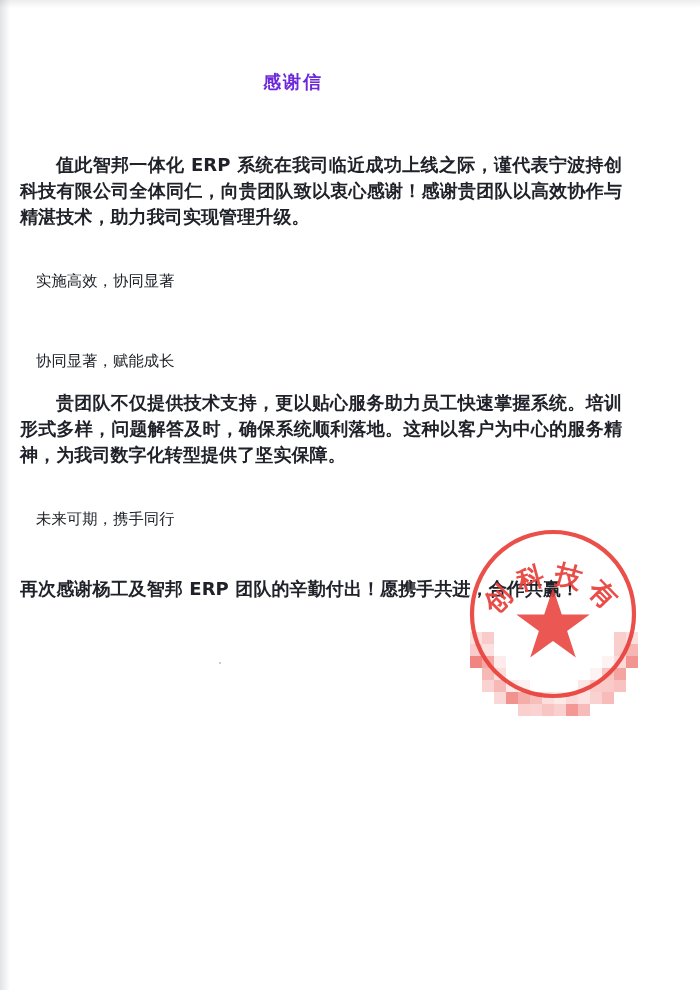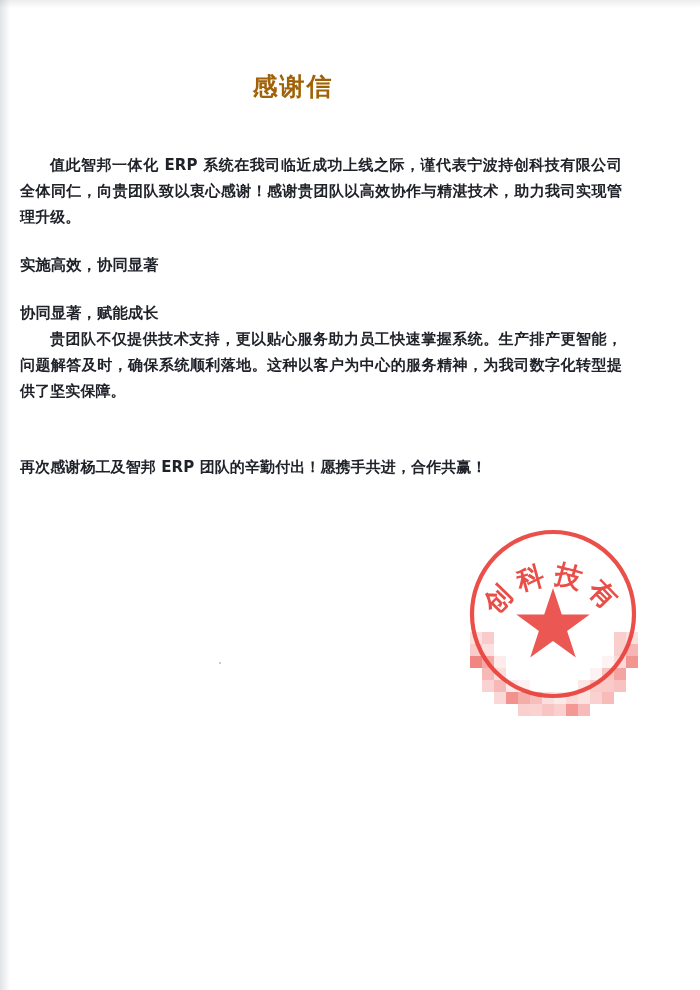--- a/index.html
+++ b/index.html
@@ -31,51 +31,51 @@
     left: 0; top: 0;
     width: 700px; height: 8px;
     background: linear-gradient(to bottom, rgba(120,125,135,0.14), rgba(255,255,255,0));
     pointer-events: none;
   }
   #doc-title {
     position: absolute;
     left: 0; top: 70px;
     width: 586px;
     text-align: center;
-    font-size: 25px;
+    font-size: 18px;
     font-weight: 700;
     letter-spacing: 2px;
-    color: #a16207;
+    color: #6d28d9;
     font-family: "DejaVu Sans", "Liberation Sans", sans-serif;
   }
   #body-text {
     position: absolute;
     left: 20px;
     top: 152px;
     width: 602px;
   }
   .para {
-    font-size: 15px;
+    font-size: 18px;
     line-height: 26px;
     color: #20222a;
     text-align: justify;
     text-justify: inter-ideograph;
     margin: 0;
     font-weight: 600;
     letter-spacing: 0.1px;
   }
   .para.indent {
     text-indent: 2em;
   }
   .heading {
     font-size: 15.3px;
     line-height: 26px;
     color: #20222a;
-    margin: 0;
-    font-weight: 700;
+    margin: 16px;
+    font-weight: 400;
     letter-spacing: 0.1px;
   }
   .gap-md { height: 22px; }
   .gap-lg { height: 28px; }
   #signature {
     position: absolute;
     left: 425px;
     top: 608px;
     font-size: 15.3px;
     line-height: 22px;
@@ -130,23 +130,24 @@
   <div id="doc-title">感谢信</div>
 
   <div id="body-text">
     <p class="para indent">值此智邦一体化 ERP 系统在我司临近成功上线之际，谨代表宁波持创科技有限公司全体同仁，向贵团队致以衷心感谢！感谢贵团队以高效协作与精湛技术，助力我司实现管理升级。</p>
     <div class="gap-md"></div>
 
     <p class="heading">实施高效，协同显著</p>
     <div class="gap-md"></div>
 
     <p class="heading">协同显著，赋能成长</p>
-    <p class="para indent">贵团队不仅提供技术支持，更以贴心服务助力员工快速掌握系统。生产排产更智能，问题解答及时，确保系统顺利落地。这种以客户为中心的服务精神，为我司数字化转型提供了坚实保障。</p>
+    <p class="para indent">贵团队不仅提供技术支持，更以贴心服务助力员工快速掌握系统。培训形式多样，问题解答及时，确保系统顺利落地。这种以客户为中心的服务精神，为我司数字化转型提供了坚实保障。</p>
     <div class="gap-md"></div>
 
+    <p class="heading">未来可期，携手同行</p>
     <div class="gap-lg"></div>
 
     <p class="para">再次感谢杨工及智邦 ERP 团队的辛勤付出！愿携手共进，合作共赢！</p>
   </div>
 
 
   <div id="seal">
     <svg viewBox="0 0 170 172" xmlns="http://www.w3.org/2000/svg">
       <defs>
         <path id="arcpath" d="M 23 104 A 64 64 0 0 1 147 104" fill="none"></path>

